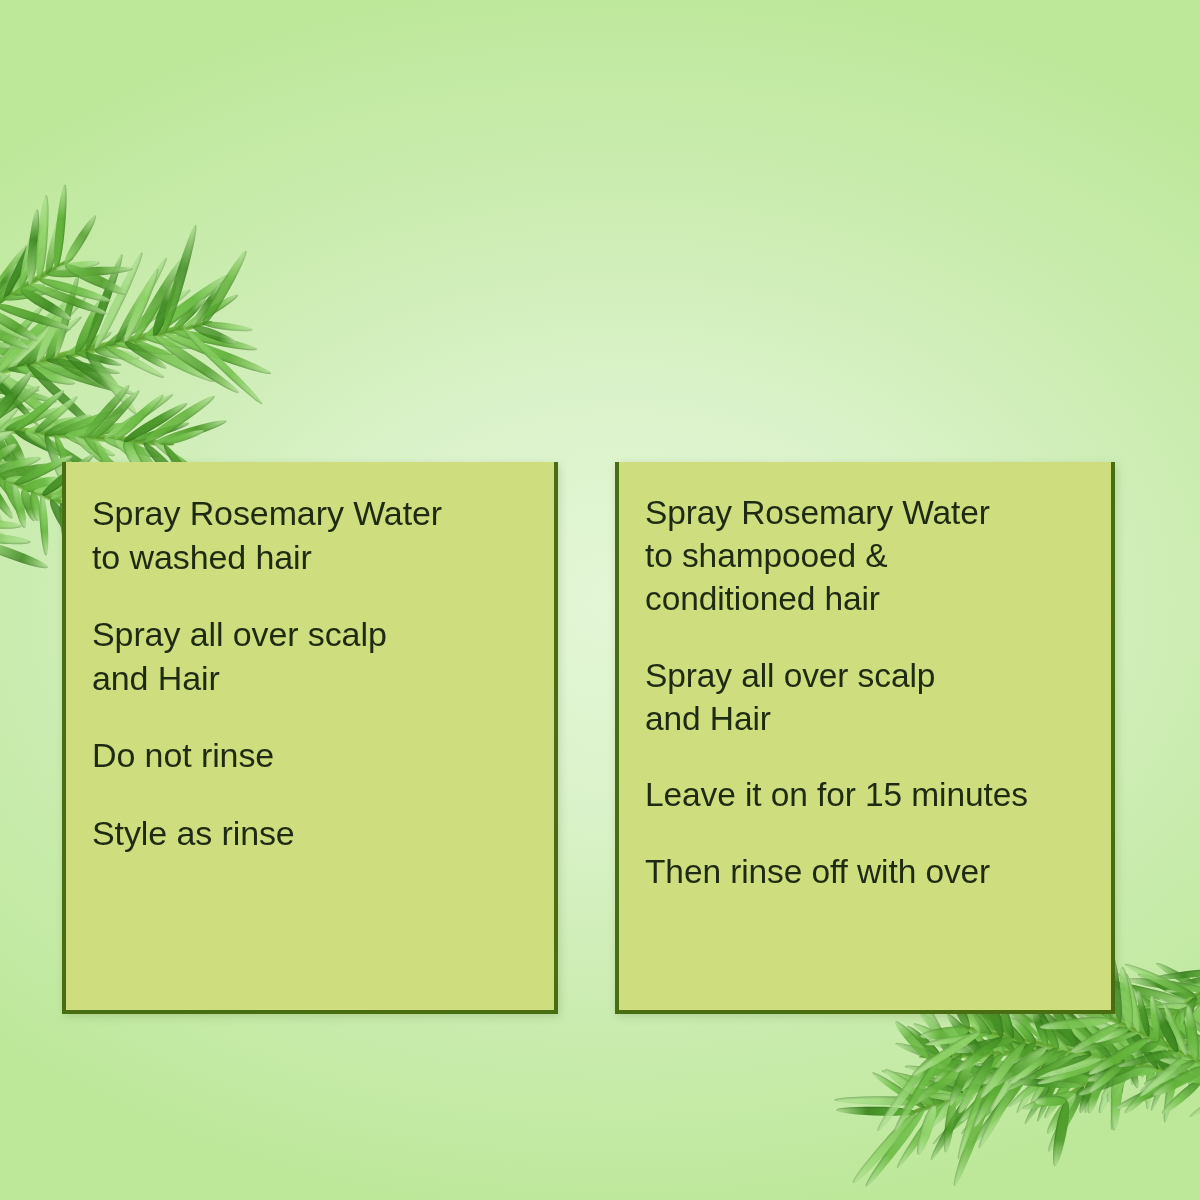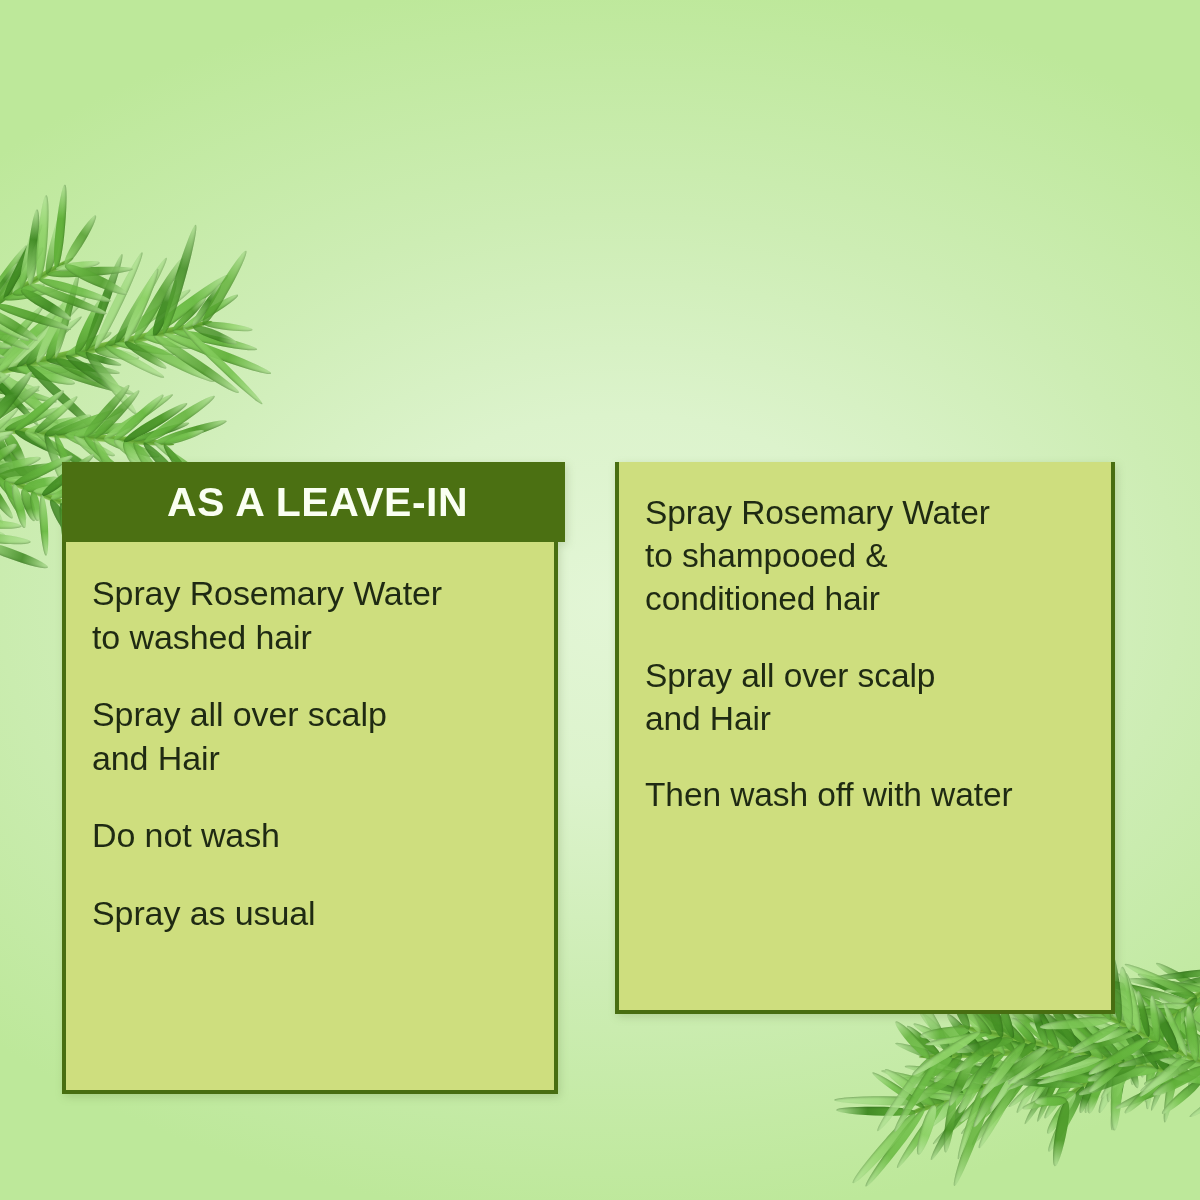--- a/index.html
+++ b/index.html
@@ -301,41 +301,39 @@
       <div class="needle" style="left: 90.2957px; top: 289.177px; width: 36.0747px; height: 8.34726px; transform: rotate(12.6636deg); background: linear-gradient(90deg, rgb(108, 188, 69) 0%, rgb(164, 220, 132) 60%, rgb(182, 228, 154) 100%); opacity: 0.79; box-shadow: rgba(30, 70, 15, 0.35) 0px -1px 2px inset;"></div>
       <div class="needle" style="left: 96.987px; top: 296.609px; width: 54.385px; height: 8.98993px; transform: rotate(5.88413deg); background: linear-gradient(90deg, rgb(98, 178, 58) 0%, rgb(164, 220, 132) 60%, rgb(182, 228, 154) 100%); opacity: 0.96; box-shadow: rgba(30, 70, 15, 0.35) 0px -1px 2px inset;"></div>
       <div class="needle" style="left: 103.678px; top: 304.04px; width: 68.4326px; height: 10.2772px; transform: rotate(20.1077deg); background: linear-gradient(90deg, rgb(164, 220, 132) 0%, rgb(63, 138, 34) 60%, rgb(182, 228, 154) 100%); opacity: 0.86; box-shadow: rgba(30, 70, 15, 0.35) 0px -1px 2px inset;"></div>
       <div class="needle" style="left: 103.678px; top: 304.04px; width: 64.9504px; height: 7.3072px; transform: rotate(77.6107deg); background: linear-gradient(90deg, rgb(78, 155, 42) 0%, rgb(121, 197, 82) 60%, rgb(182, 228, 154) 100%); opacity: 0.83; box-shadow: rgba(30, 70, 15, 0.35) 0px -1px 2px inset;"></div>
     </div>
 
 
   <div class="cards">
 
     <div class="card" id="card-leave-in">
-      <div class="card-header">
-        <div class="card-header-title">AS A LEAVE-IN</div>
-      </div>
       <div class="card-body">
         <p class="step">Spray Rosemary Water
 to washed hair</p>
         <p class="step">Spray all over scalp
  and Hair</p>
-        <p class="step">Do not wash</p>
-        <p class="step">Spray as usual</p>
+        <p class="step">Do not rinse</p>
+        <p class="step">Style as rinse</p>
       </div>
     </div>
 
     <div class="card" id="card-hair-rinse">
       <div class="card-body">
         <p class="step">Spray Rosemary Water
 to shampooed &amp;
 conditioned hair</p>
         <p class="step">Spray all over scalp
 and Hair</p>
-        <p class="step">Then wash off with water</p>
+        <p class="step">Leave it on for 15 minutes</p>
+        <p class="step">Then rinse off with over</p>
       </div>
     </div>
 
   </div>
 
   <div class="rosemary" id="rosemary-bottom-right">
       <div class="stem" style="left: 400px; top: 120px; width: 330px; height: 8px; transform: rotate(165deg);"></div>
       <div class="needle" style="left: 400px; top: 120px; width: 102.16px; height: 9.51464px; transform: rotate(133.602deg); background: linear-gradient(90deg, rgb(143, 211, 104) 0%, rgb(164, 220, 132) 60%, rgb(182, 228, 154) 100%); opacity: 0.94; box-shadow: rgba(30, 70, 15, 0.35) 0px -1px 2px inset;"></div>
       <div class="needle" style="left: 400px; top: 120px; width: 66.7707px; height: 8.16411px; transform: rotate(216.517deg); background: linear-gradient(90deg, rgb(98, 178, 58) 0%, rgb(78, 155, 42) 60%, rgb(182, 228, 154) 100%); opacity: 0.8; box-shadow: rgba(30, 70, 15, 0.35) 0px -1px 2px inset;"></div>
       <div class="needle" style="left: 390.039px; top: 122.669px; width: 54.978px; height: 10.7467px; transform: rotate(124.221deg); background: linear-gradient(90deg, rgb(143, 211, 104) 0%, rgb(108, 188, 69) 60%, rgb(182, 228, 154) 100%); opacity: 0.87; box-shadow: rgba(30, 70, 15, 0.35) 0px -1px 2px inset;"></div>

